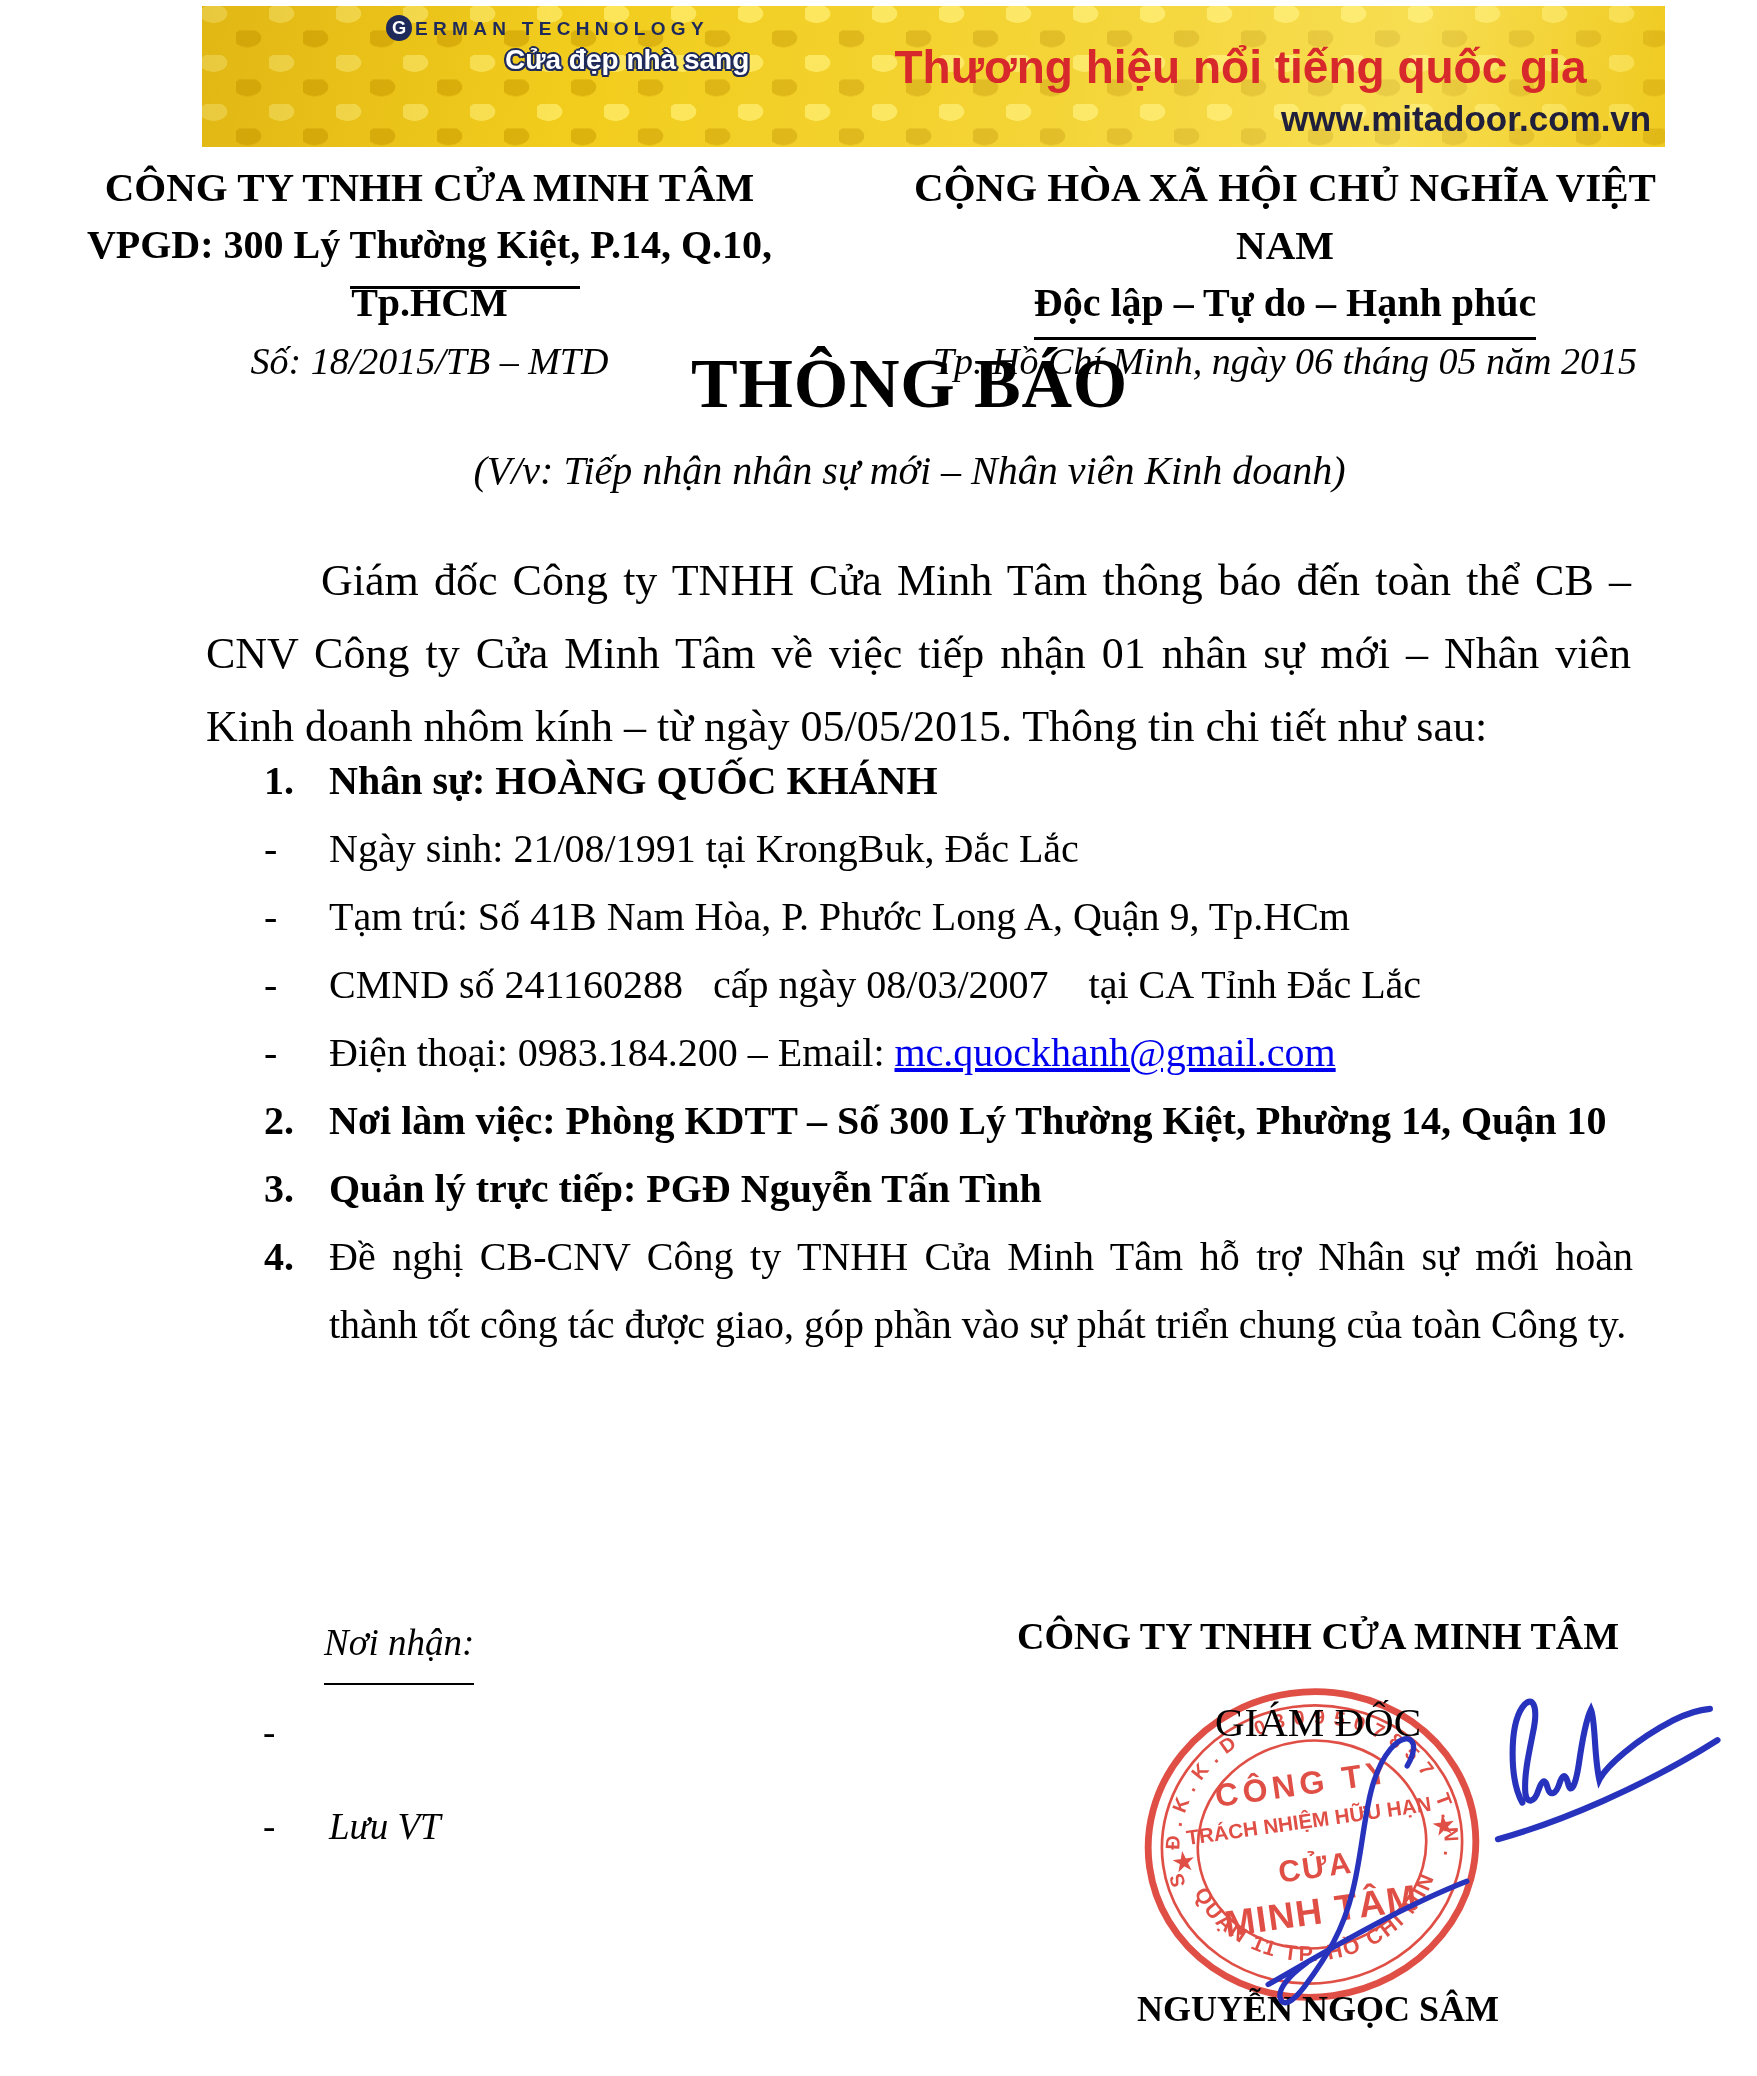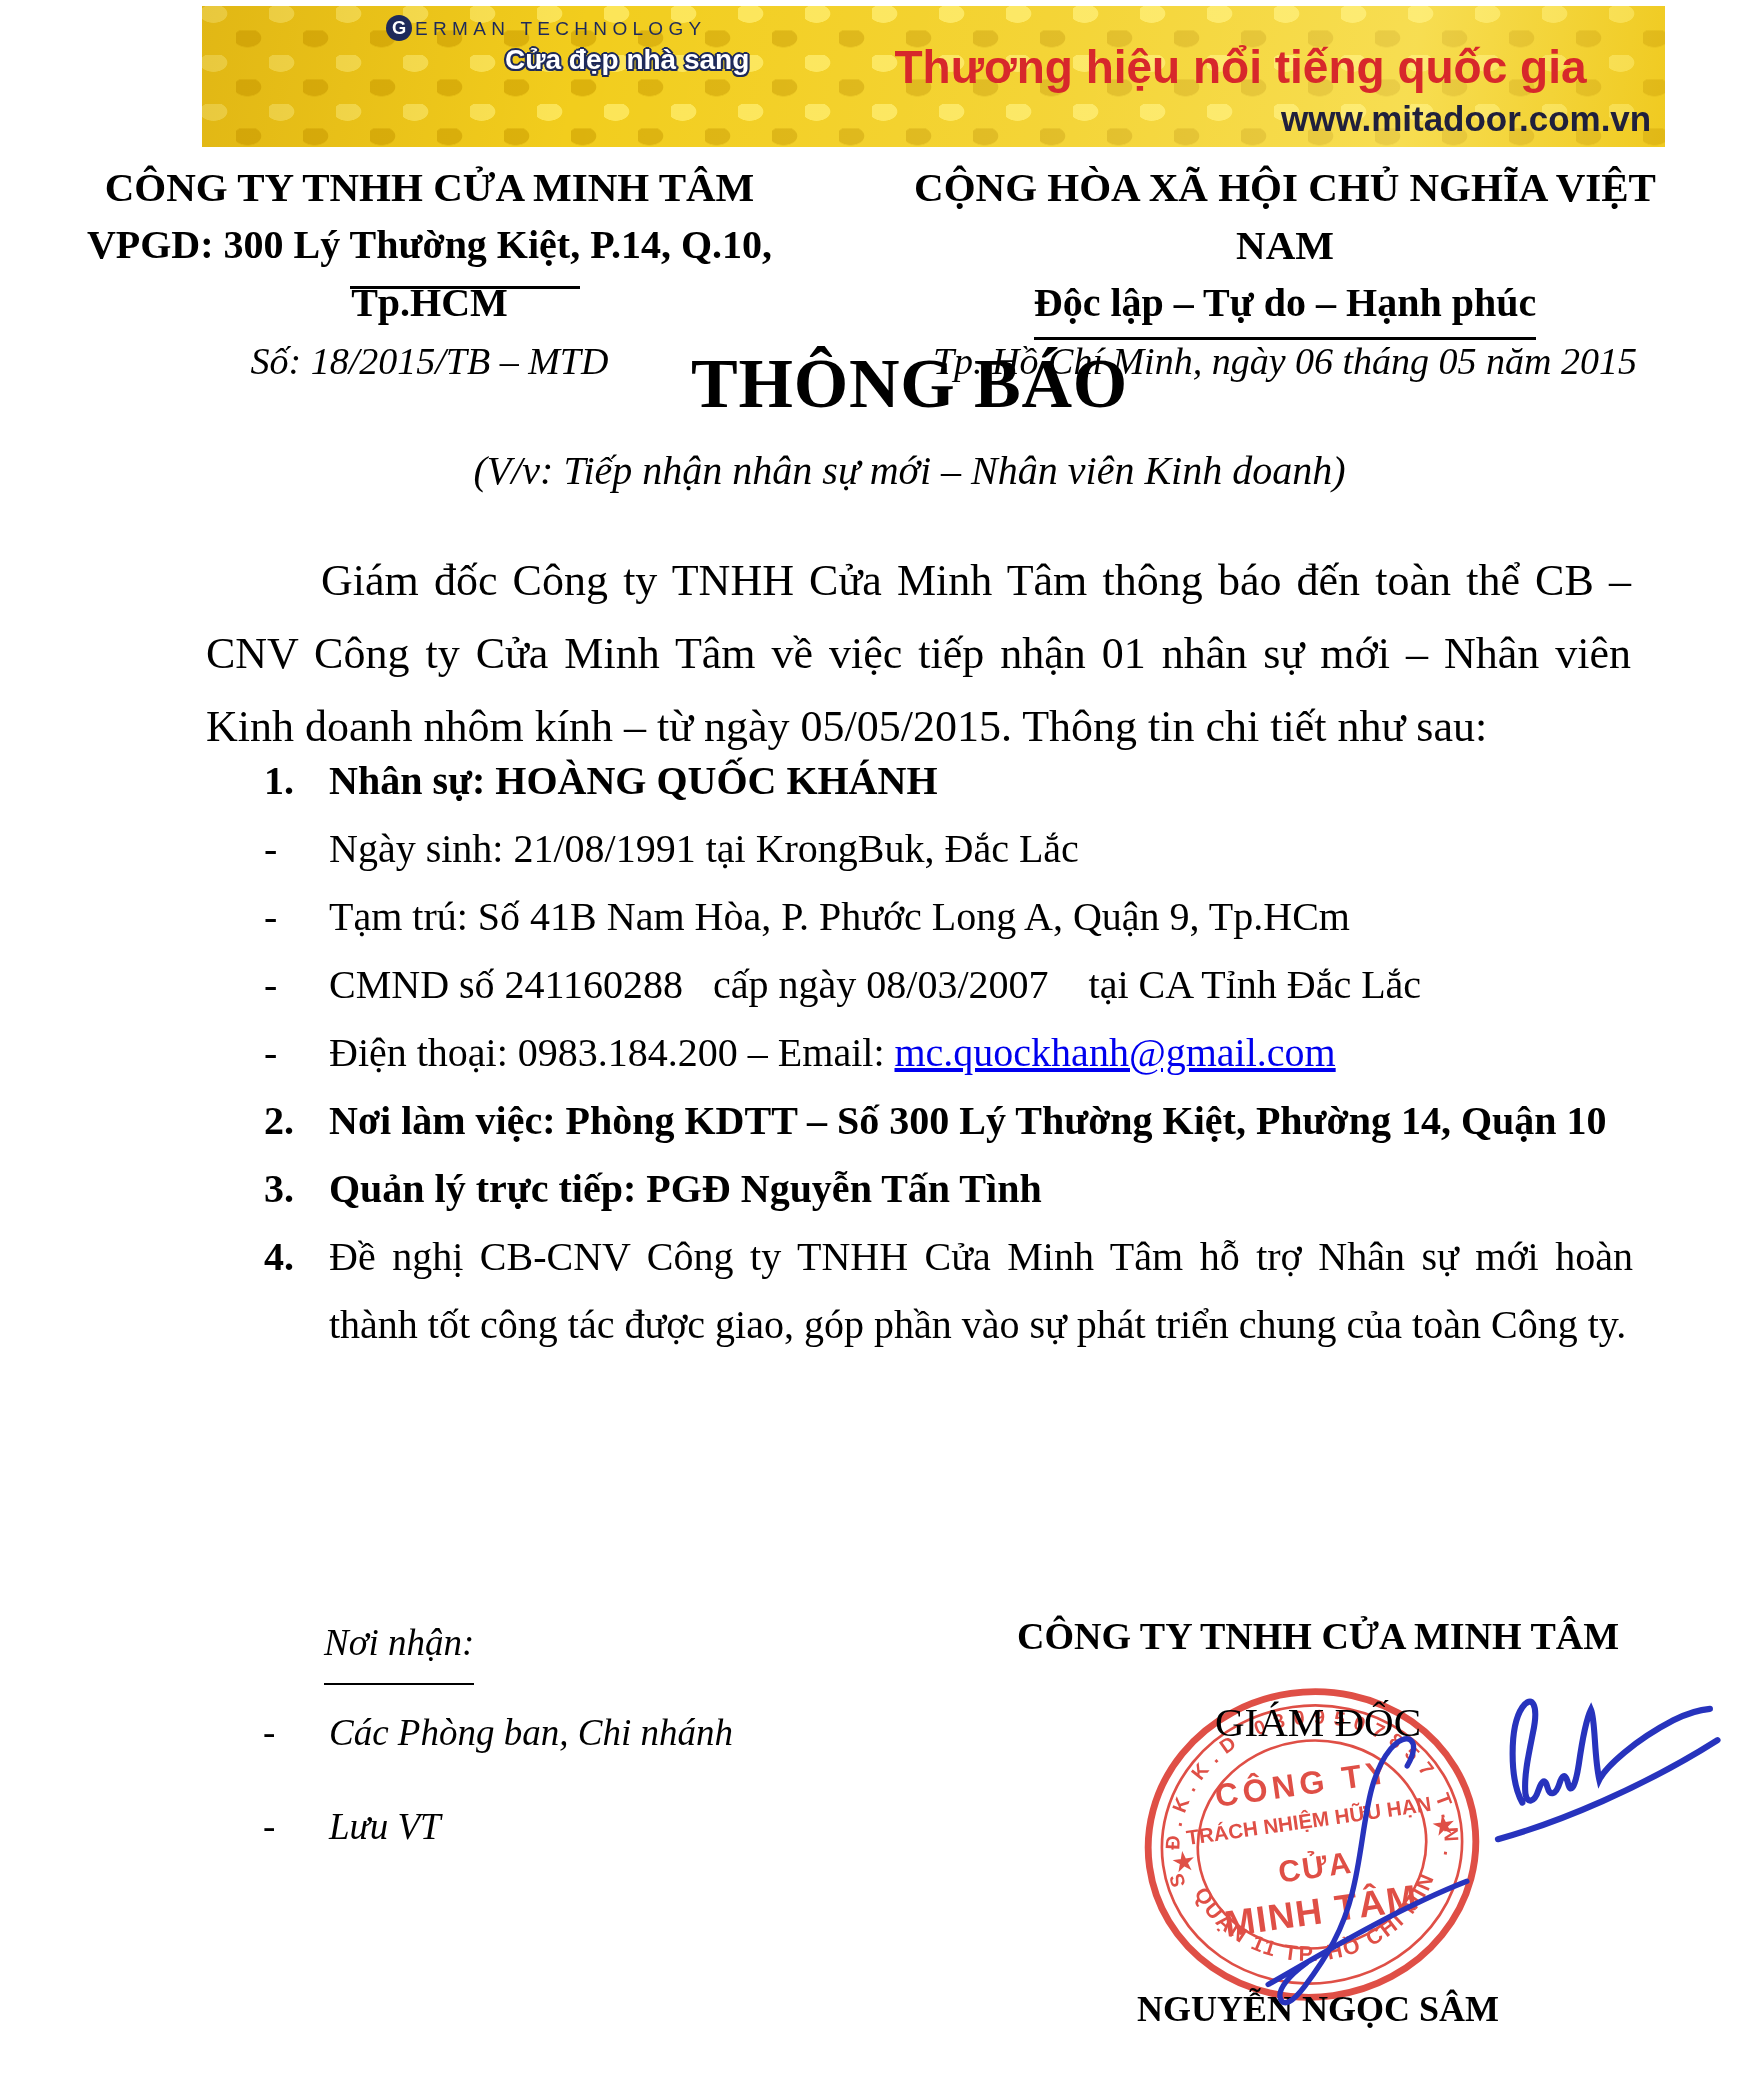--- a/index.html
+++ b/index.html
@@ -13,21 +13,21 @@
       linear-gradient(100deg, rgba(186,132,0,.30), rgba(255,255,255,0) 26%, rgba(255,250,190,.16) 58%, rgba(255,246,160,.40) 82%, rgba(234,196,40,.32)),
       radial-gradient(23px 15.3px at 11.5px 7.6px, #fce557 58%, rgba(252,229,87,0) 62%),
       radial-gradient(23px 15.3px at 11.5px 7.6px, #dcb20c 58%, rgba(220,178,12,0) 62%);
     background-size:100% 100%, 67px 49px, 67px 49px;
     background-position:0 0, 0 0, 34px 24.4px;
     font-family:"Liberation Sans",sans-serif;}
   .logo{position:absolute;left:103px;top:7.6px;line-height:1;}
   .logo-top{margin-left:81px;display:flex;align-items:center;height:29px;}
   .circle-g{display:inline-flex;width:26px;height:26px;border-radius:50%;background:#1e2a5a;color:#fff;
             font:bold 18.3px/26px "Liberation Sans",sans-serif;align-items:center;justify-content:center;}
-  .logo-top-text{font-weight:normal;font-size:19px;letter-spacing:5.3px;color:#1e2a5a;margin-left:3.1px;}
+  .logo-top-text{font-weight:bold;font-size:19px;letter-spacing:5.3px;color:#1e2a5a;margin-left:3.1px;}
   .logo-main{font-weight:bold;font-size:66px;letter-spacing:-0.8px;margin-top:1.5px;white-space:nowrap;}
   .logo-main .red{color:#e01f23;}
   .logo-main .navy{color:#1e2a5a;}
   .logo-reg{font-size:23px;color:#1e2a5a;vertical-align:29px;font-weight:bold;}
   .logo-sub{margin-left:200px;margin-top:3.1px;font-weight:bold;font-size:28px;color:#fff;
             text-shadow:-2.3px 0 #1e2a5a,2.3px 0 #1e2a5a,0 -2.3px #1e2a5a,0 2.3px #1e2a5a,-1.5px -1.5px #1e2a5a,1.5px 1.5px #1e2a5a,-1.5px 1.5px #1e2a5a,1.5px -1.5px #1e2a5a;}
   .slogan{position:absolute;left:626px;top:34px;width:825px;text-align:center;
           font-weight:bold;font-size:46px;color:#d7282b;}
   .website{position:absolute;right:13.8px;top:93px;font-weight:bold;font-size:35px;color:#20203c;}
 
@@ -144,21 +144,20 @@
     </div>
     <div class="li">
       <span class="li-marker bold">4.</span>
       <span class="li-body just">Đề nghị CB-CNV Công ty TNHH Cửa Minh Tâm hỗ trợ Nhân sự mới hoàn thành tốt công tác được giao, góp phần vào sự phát triển chung của toàn Công ty.</span>
     </div>
   </div>
 
   <div class="noi-nhan">Nơi nhận:</div>
   <div class="fl-item fl-a">
     <span class="dash">-</span>
-    <span class="txt">Các Phòng ban, Chi nhánh</span>
   </div>
   <div class="fl-item fl-b">
     <span class="dash">-</span>
     <span class="txt">Lưu VT</span>
   </div>
 
   <div class="fr-company">CÔNG TY TNHH CỬA MINH TÂM</div>
   <div class="fr-role">GIÁM ĐỐC</div>
   <div class="fr-name">NGUYỄN NGỌC SÂM</div>
 

